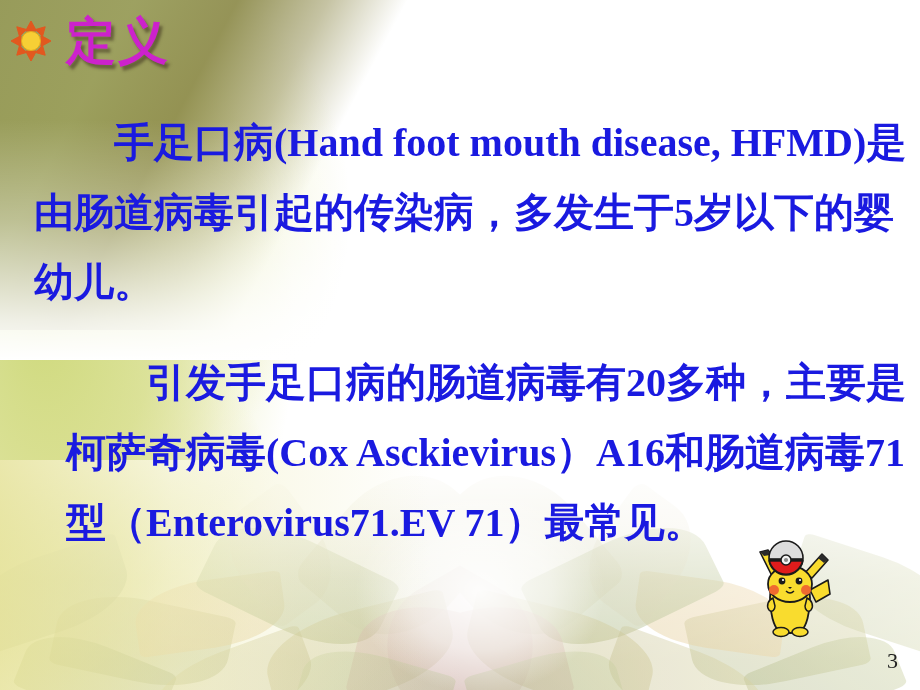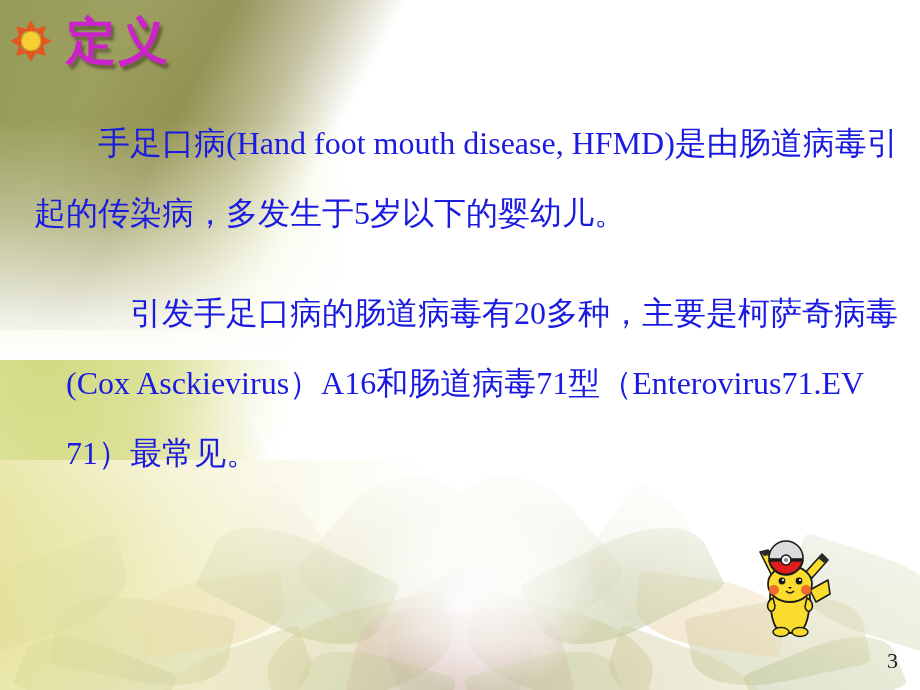--- a/index.html
+++ b/index.html
@@ -152,22 +152,22 @@
   
   .body {
     position: absolute;
     left: 34px;
     top: 108px;
     width: 880px;
   }
   .para {
     color: #1a1ae0;
     font-family: "Liberation Serif", "DejaVu Serif", serif;
-    font-size: 32px;
-    font-weight: 400;
+    font-size: 40px;
+    font-weight: 700;
     line-height: 70px;
     letter-spacing: 0px;
     white-space: pre-wrap;
   }
   .para.p2 { margin-top: 30px; margin-left: 32px; }
 
   
   .pikachu {
     position: absolute;
     left: 742px;

